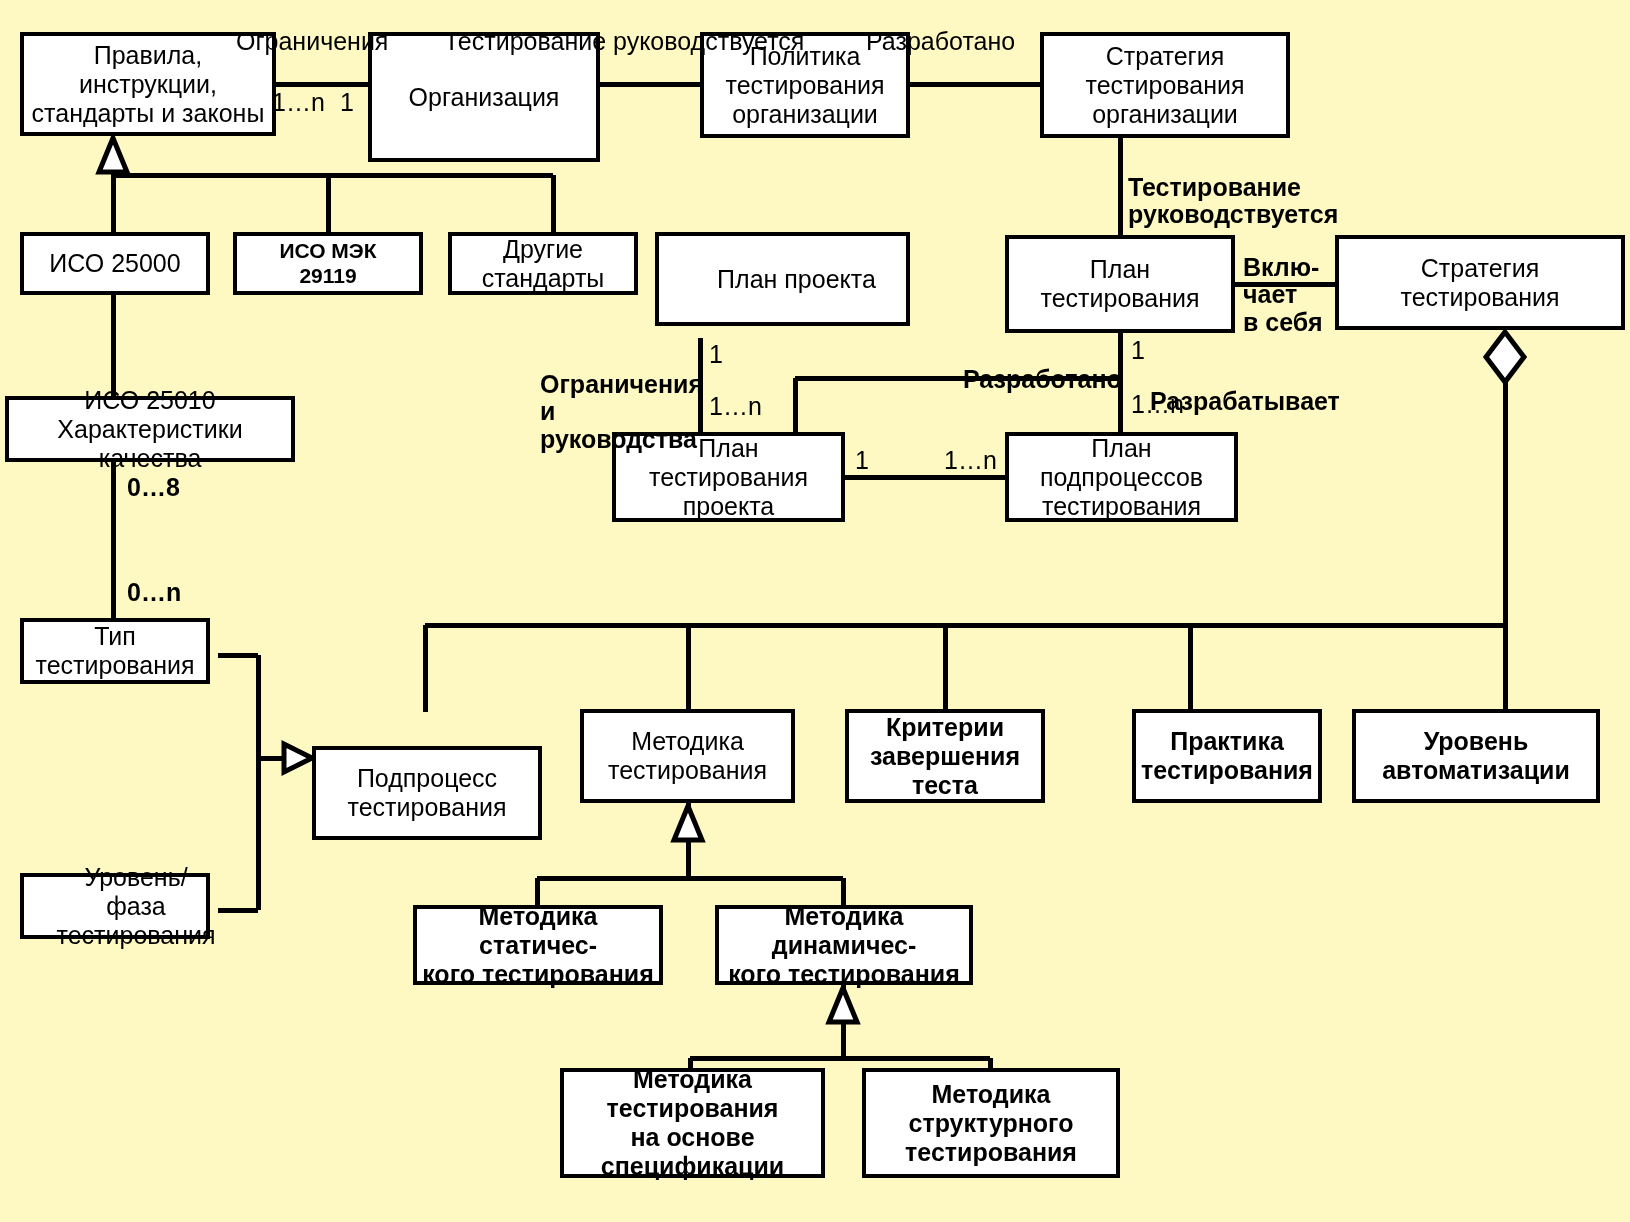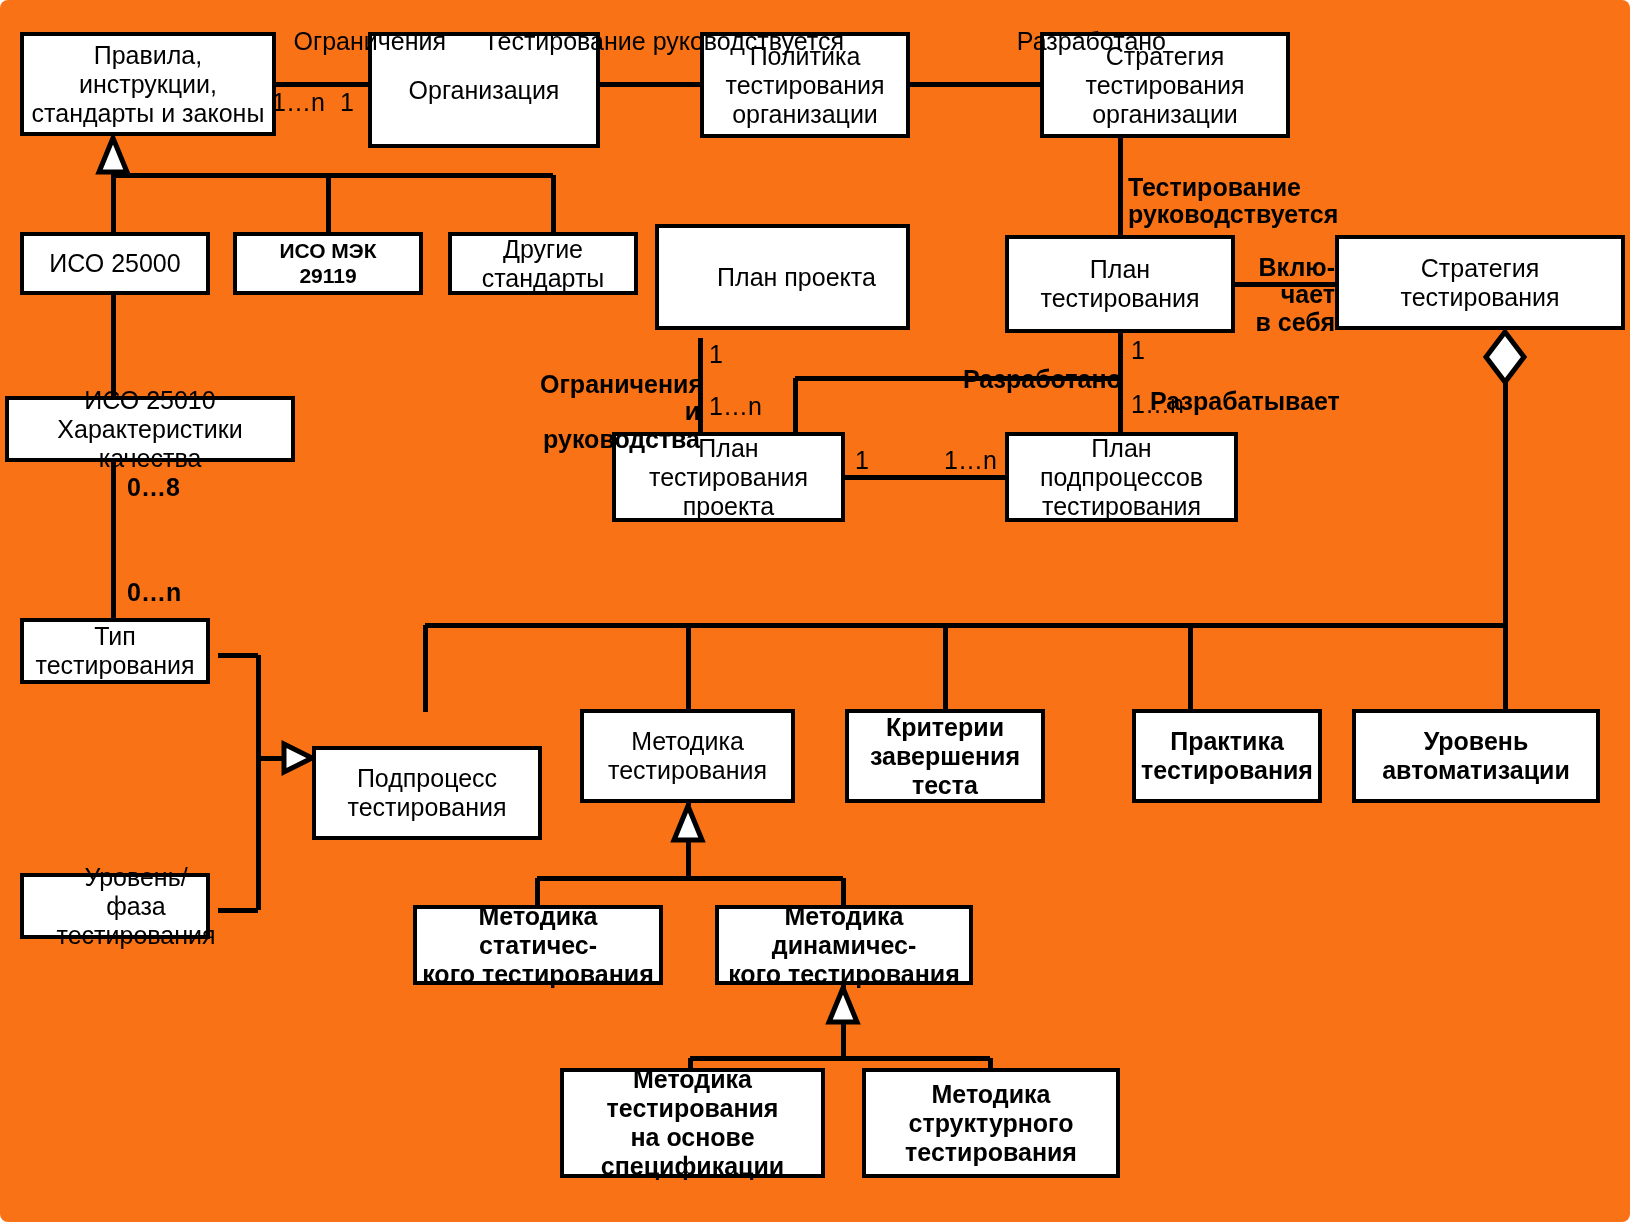--- a/index.html
+++ b/index.html
@@ -7,23 +7,22 @@
     padding: 0;
     background: #ffffff;
   }
   body {
     font-family: "Liberation Sans", sans-serif;
   }
   #diagram-root {
     position: relative;
     width: 1630px;
     height: 1222px;
-    background: #f97316;
+    background: #fef9c3;
     overflow: hidden;
-    border-radius: 8px;
   }
   svg#wires {
     position: absolute;
     left: 0;
     top: 0;
     width: 1630px;
     height: 1222px;
   }
   .node {
     position: absolute;
@@ -40,21 +39,21 @@
     z-index: 3;
   }
   .node span {
     display: block;
     padding: 0 5px;
     white-space: pre-line;
   }
   .edge-label {
     position: absolute;
     color: #000000;
-    text-align: right;
+    text-align: left;
     line-height: 1.1;
     white-space: pre-line;
     z-index: 4;
     background: transparent;
     font-weight: 400;
   }
   .mult {
     position: absolute;
     color: #000000;
     z-index: 4;
@@ -137,21 +136,21 @@
       <polygon points="1505,332 1524,357 1505,382 1486,357"></polygon>
     </g>
   </svg>
 
   <div class="node" style="left:20px; top:32px; width:256px; height:104px; font-size:25px;">
     <span>Правила,
 инструкции,
 стандарты и законы</span>
   </div>
 
-  <div class="node" style="left:368px; top:32px; width:232px; height:116px; font-size:25px;justify-content:center;">
+  <div class="node" style="left:368px; top:32px; width:232px; height:130px; font-size:25px;justify-content:center;">
     <span>Организация</span>
   </div>
 
   <div class="node" style="left:700px; top:32px; width:210px; height:106px; font-size:25px;">
     <span>Политика
 тестирования
 организации</span>
   </div>
 
   <div class="node" style="left:1040px; top:32px; width:250px; height:106px; font-size:25px;">
@@ -167,21 +166,21 @@
   <div class="node" style="left:233px; top:232px; width:190px; height:63px; font-size:21px; font-weight:700;">
     <span>ИСО МЭК
 29119</span>
   </div>
 
   <div class="node" style="left:448px; top:232px; width:190px; height:63px; font-size:25px;">
     <span>Другие
 стандарты</span>
   </div>
 
-  <div class="node" style="left:655px; top:224px; width:255px; height:106px; font-size:25px;padding-left:28px;">
+  <div class="node" style="left:655px; top:232px; width:255px; height:94px; font-size:25px;padding-left:28px;">
     <span>План проекта</span>
   </div>
 
   <div class="node" style="left:1005px; top:235px; width:230px; height:98px; font-size:25px;">
     <span>План
 тестирования</span>
   </div>
 
   <div class="node" style="left:1335px; top:235px; width:290px; height:95px; font-size:25px;">
     <span>Стратегия

